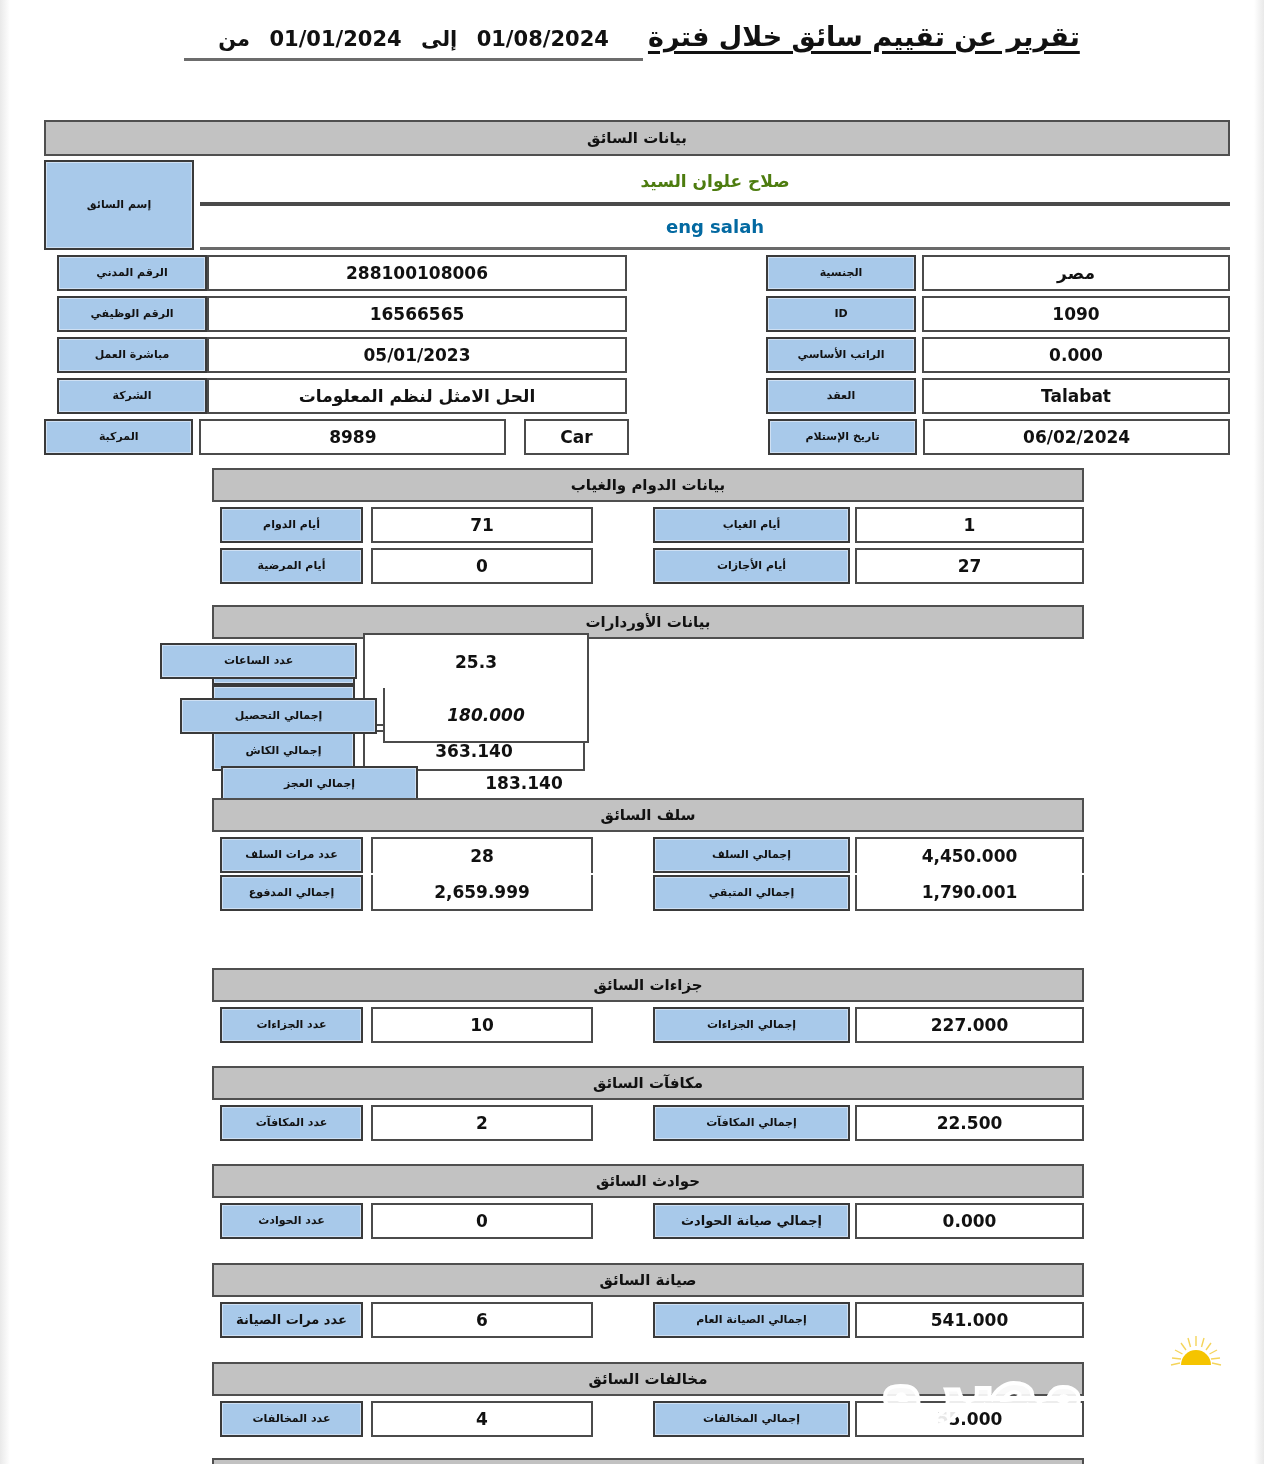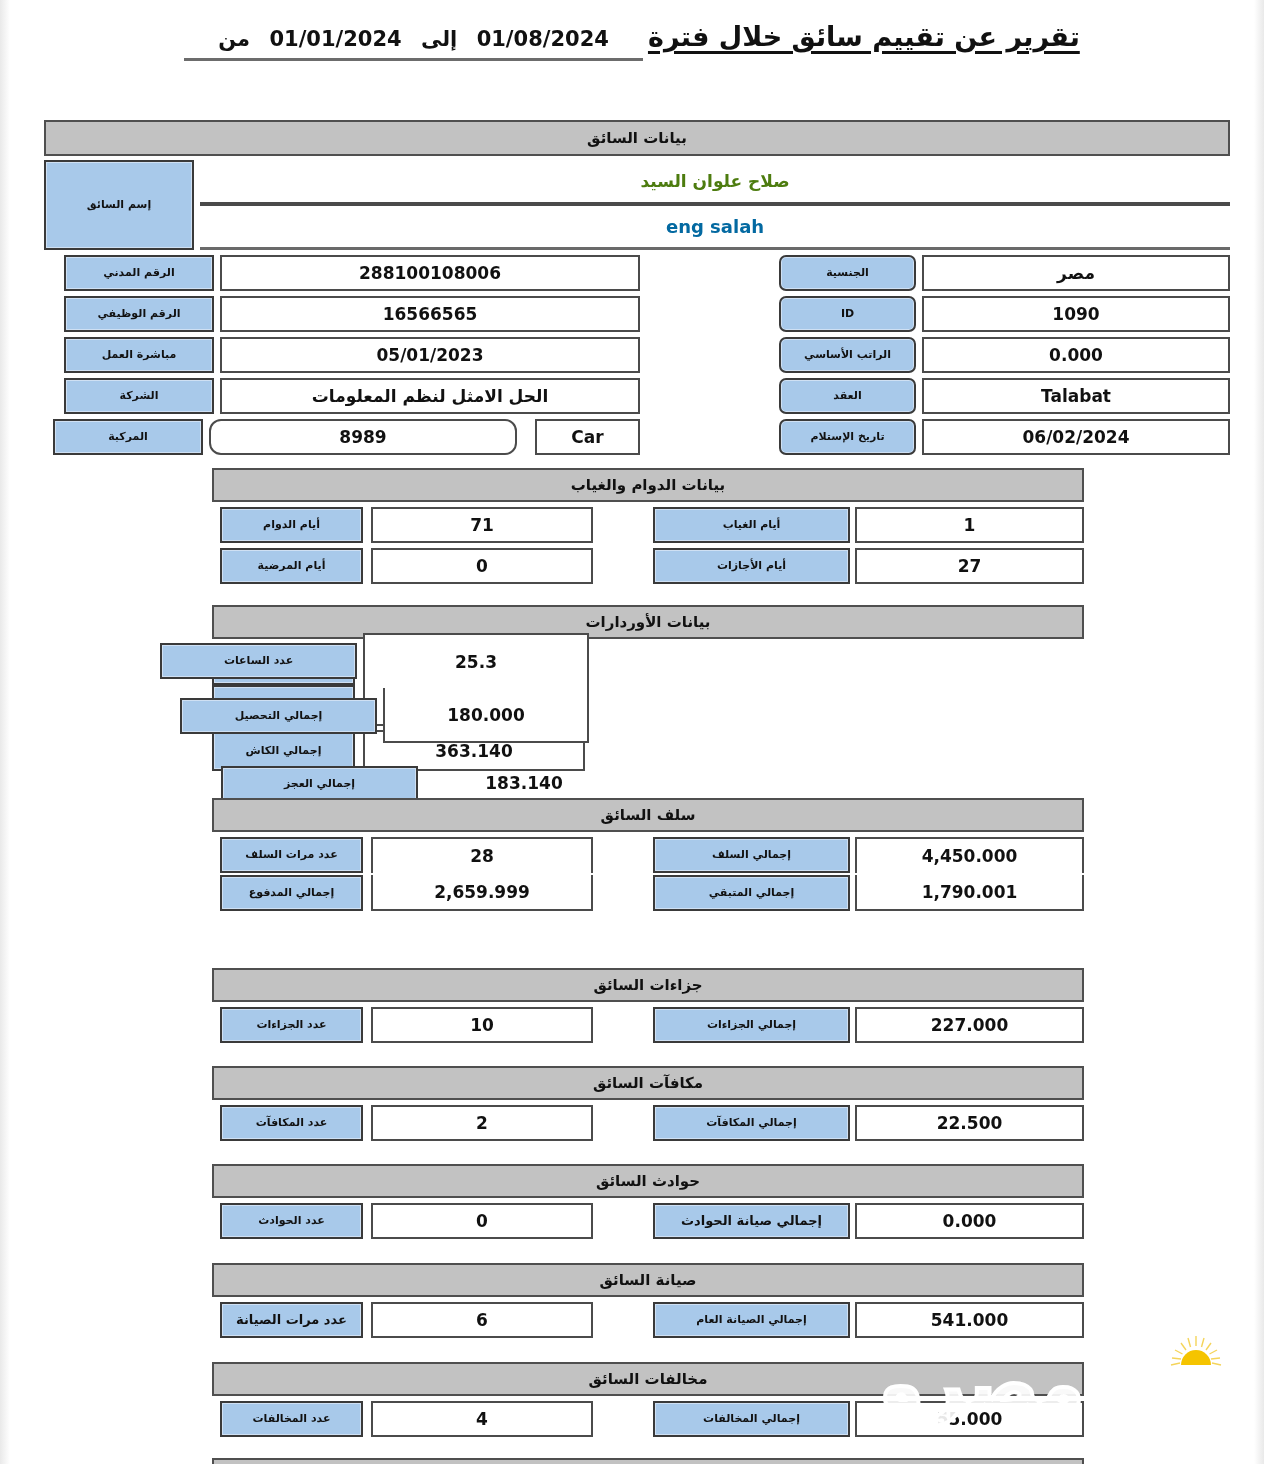--- a/index.html
+++ b/index.html
@@ -78,22 +78,22 @@
     border-bottom: 4px solid #4a4a4a;
   }
   .name-en {
     flex: 1; display: flex; align-items: center; justify-content: center;
     font-size: 18px; font-weight: bold; color: #0369a1;
     border-bottom: 3px solid #6a6a6a;
   }
 
   .dr-row { display: flex; margin-top: 5px; height: 36px; }
   .dr-row .c-lbl-right { width: 150px; }
-  .dr-row .c-val-right { width: 420px; margin-left: 6px; }
-  .dr-row .c-lbl-mid { width: 137px; margin-left: 139px; border-radius: 7px; }
+  .dr-row .c-val-right { width: 420px; margin-left: 0; }
+  .dr-row .c-lbl-mid { width: 150px; margin-left: 139px; }
   .dr-row .c-val-left { width: 308px; margin-left: 6px; }
 
   
   .dr-row .c-val-small { width: 105px; margin-left: 18px; }
 
   
   .isec { position: absolute; right: 180px; width: 872px; }
   .isec .ihead { height: 34px; }
   .irow { display: flex; margin-top: 5px; height: 36px; }
   .irow .ilbl { width: 143px; }
@@ -184,21 +184,21 @@
       <div class="val c-val-left">Talabat</div>
       <div class="lbl c-lbl-mid">العقد</div>
       <div class="val c-val-right">الحل الامثل لنظم المعلومات</div>
       <div class="lbl c-lbl-right">الشركة</div>
     </div>
 
     <div class="dr-row">
       <div class="val c-val-left">06/02/2024</div>
       <div class="lbl c-lbl-mid">تاريخ الإستلام</div>
       <div class="val c-val-small">Car</div>
-      <div class="val" style="width:308px;margin-left:6px;border-radius:12px;">8989</div>
+      <div class="val" style="width:308px;margin-left:6px;">8989</div>
       <div class="lbl c-lbl-right">المركبة</div>
     </div>
   </div>
 
   <div class="isec" style="top:468px;">
     <div class="sec-head ihead">بيانات الدوام والغياب</div>
     <div class="irow">
       <div class="val ival2">1</div>
       <div class="lbl ilbl2">أيام الغياب</div>
       <div class="val ival">71</div>
@@ -231,21 +231,21 @@
         </div>
       </div>
     </div>
 
     <div class="og-left">
       <div class="ol-row">
         <div class="val ival" style="width:226px;border-bottom:none;">25.3</div>
         <div class="lbl ilbl" style="width:197px;height:36px;align-self:center;">عدد الساعات</div>
       </div>
       <div class="ol-row">
-        <div class="val ival" style="width:206px;border-top:none;">180.000</div>
+        <div class="val ival" style="width:206px;border-top:none;font-style:italic;">180.000</div>
         <div class="lbl ilbl" style="width:197px;height:36px;align-self:center;">إجمالي التحصيل</div>
       </div>
     </div>
 
     <div class="deficit-row">
       <div class="val ival" style="width:200px;border:none;border-bottom:3px solid #4b4b4b;">183.140</div>
       <div class="lbl ilbl" style="width:197px;">إجمالي العجز</div>
     </div>
   </div>
 

